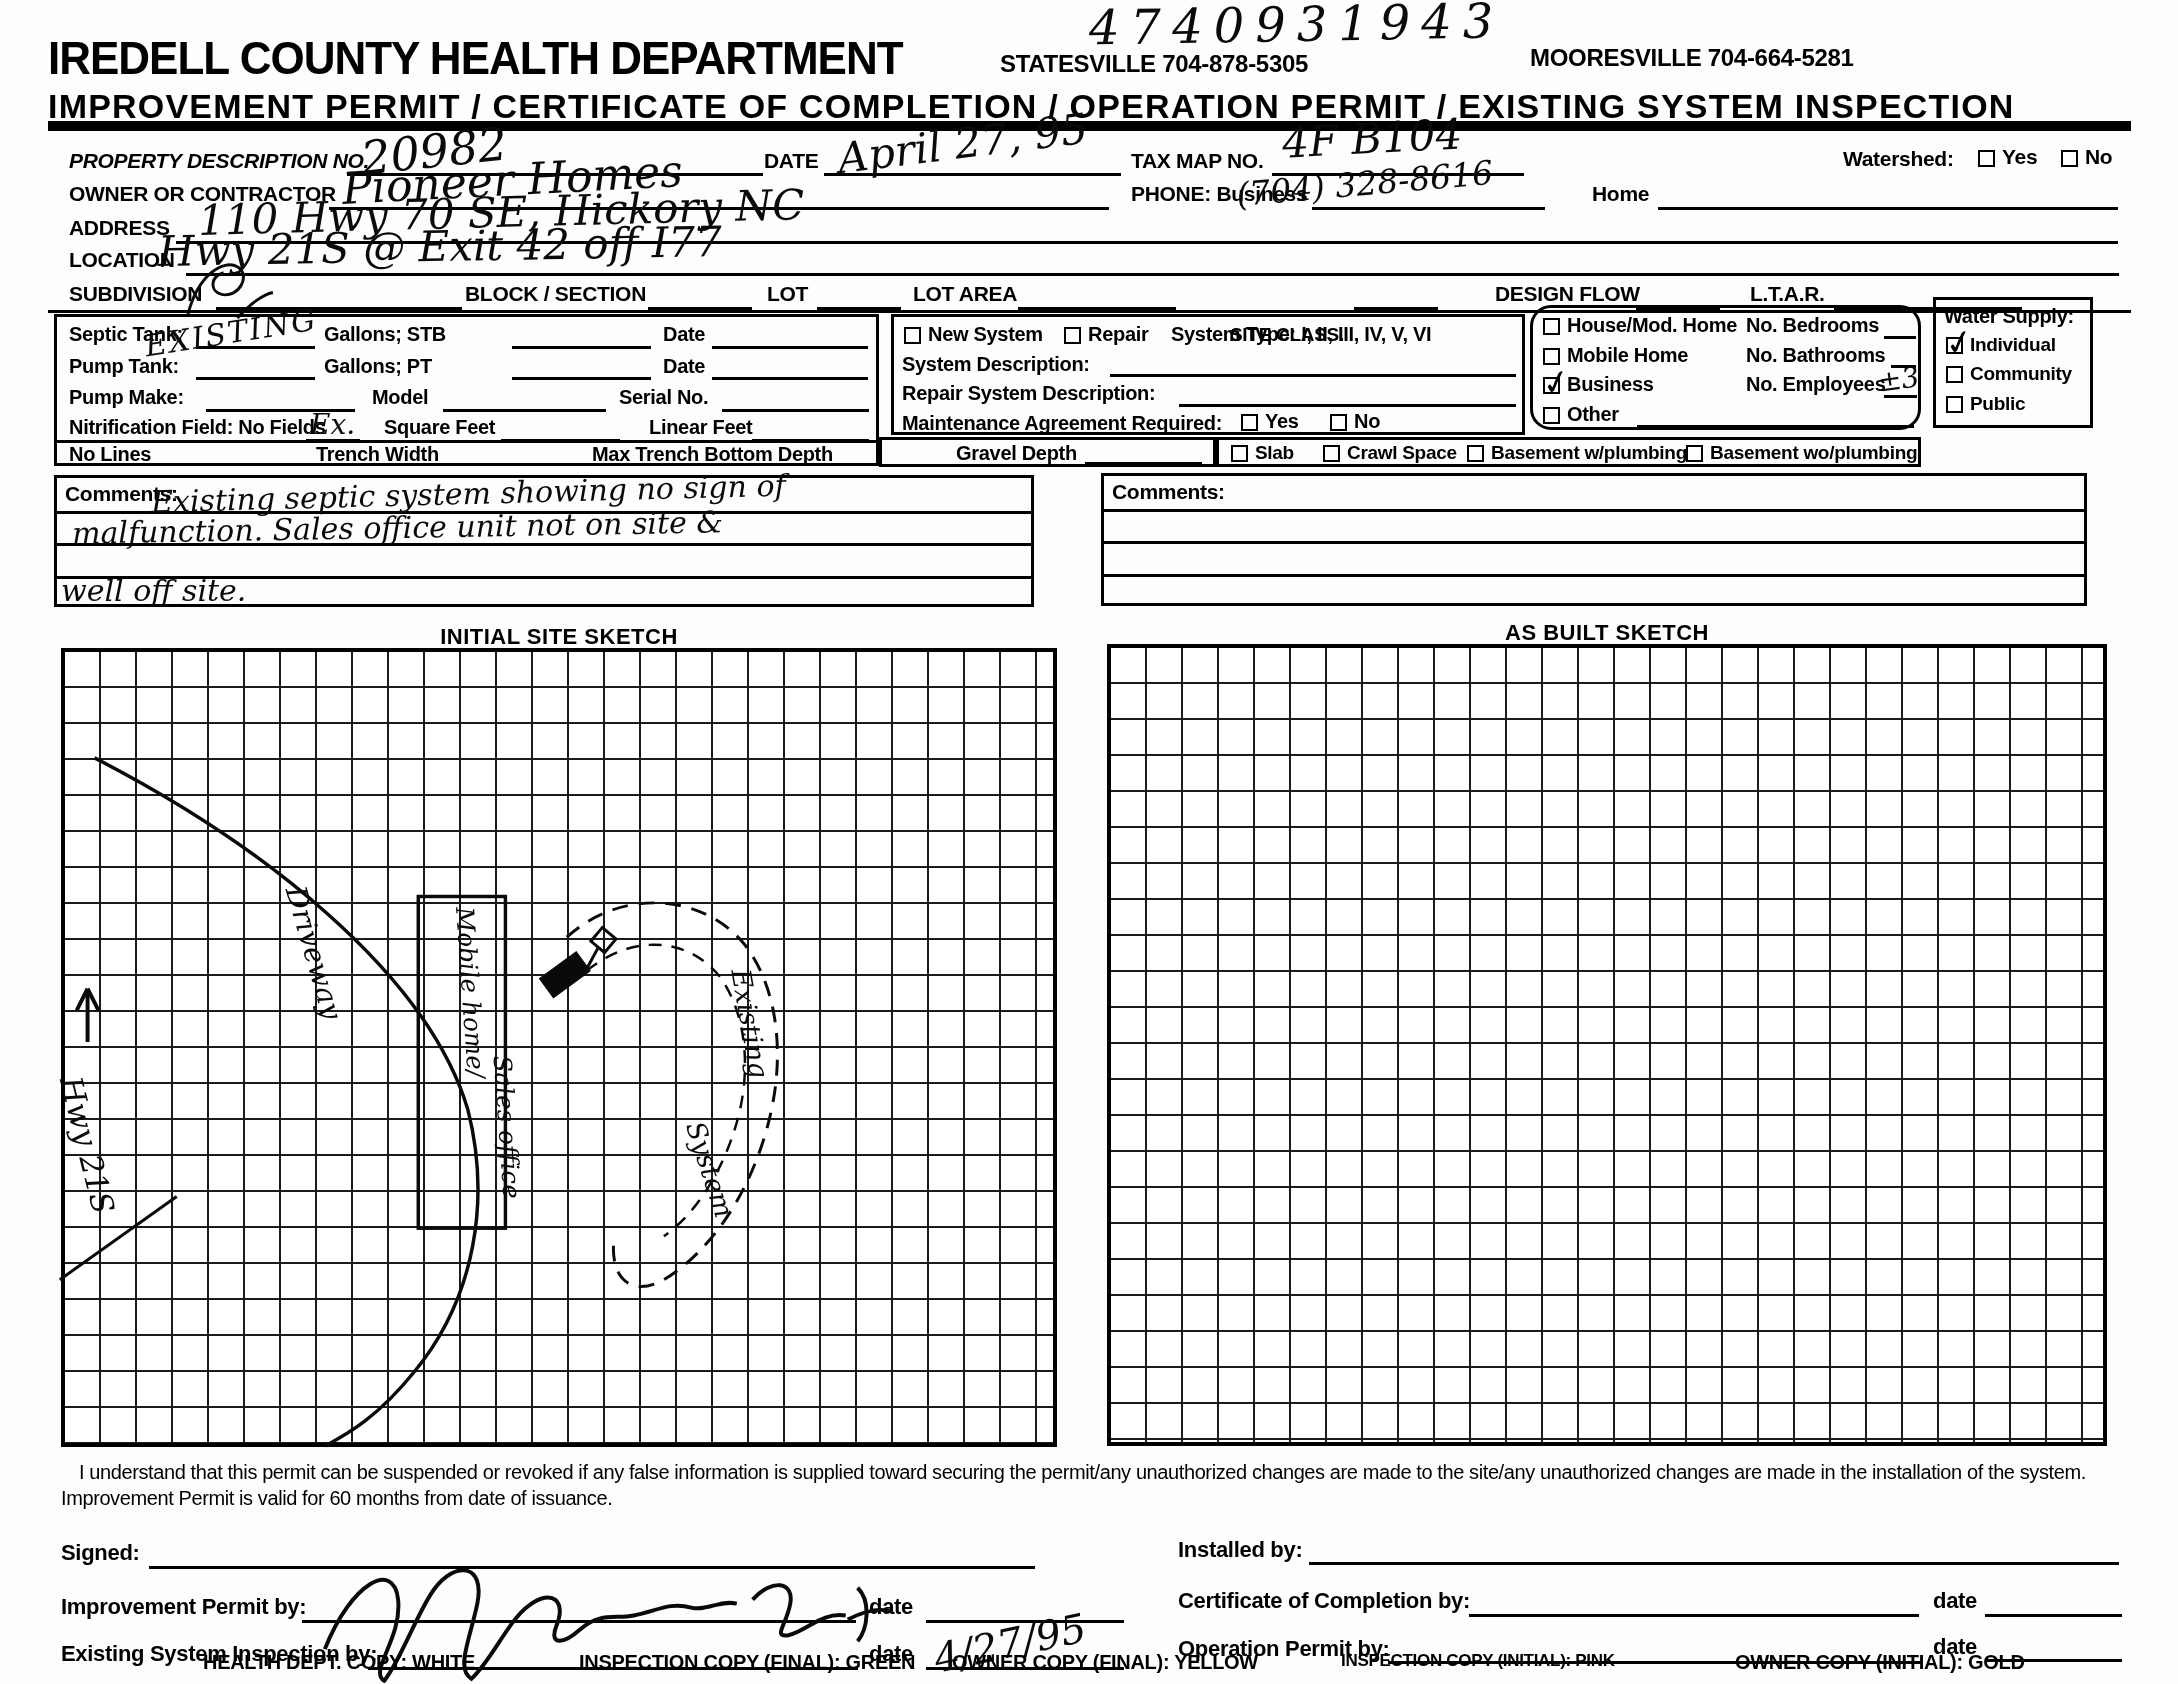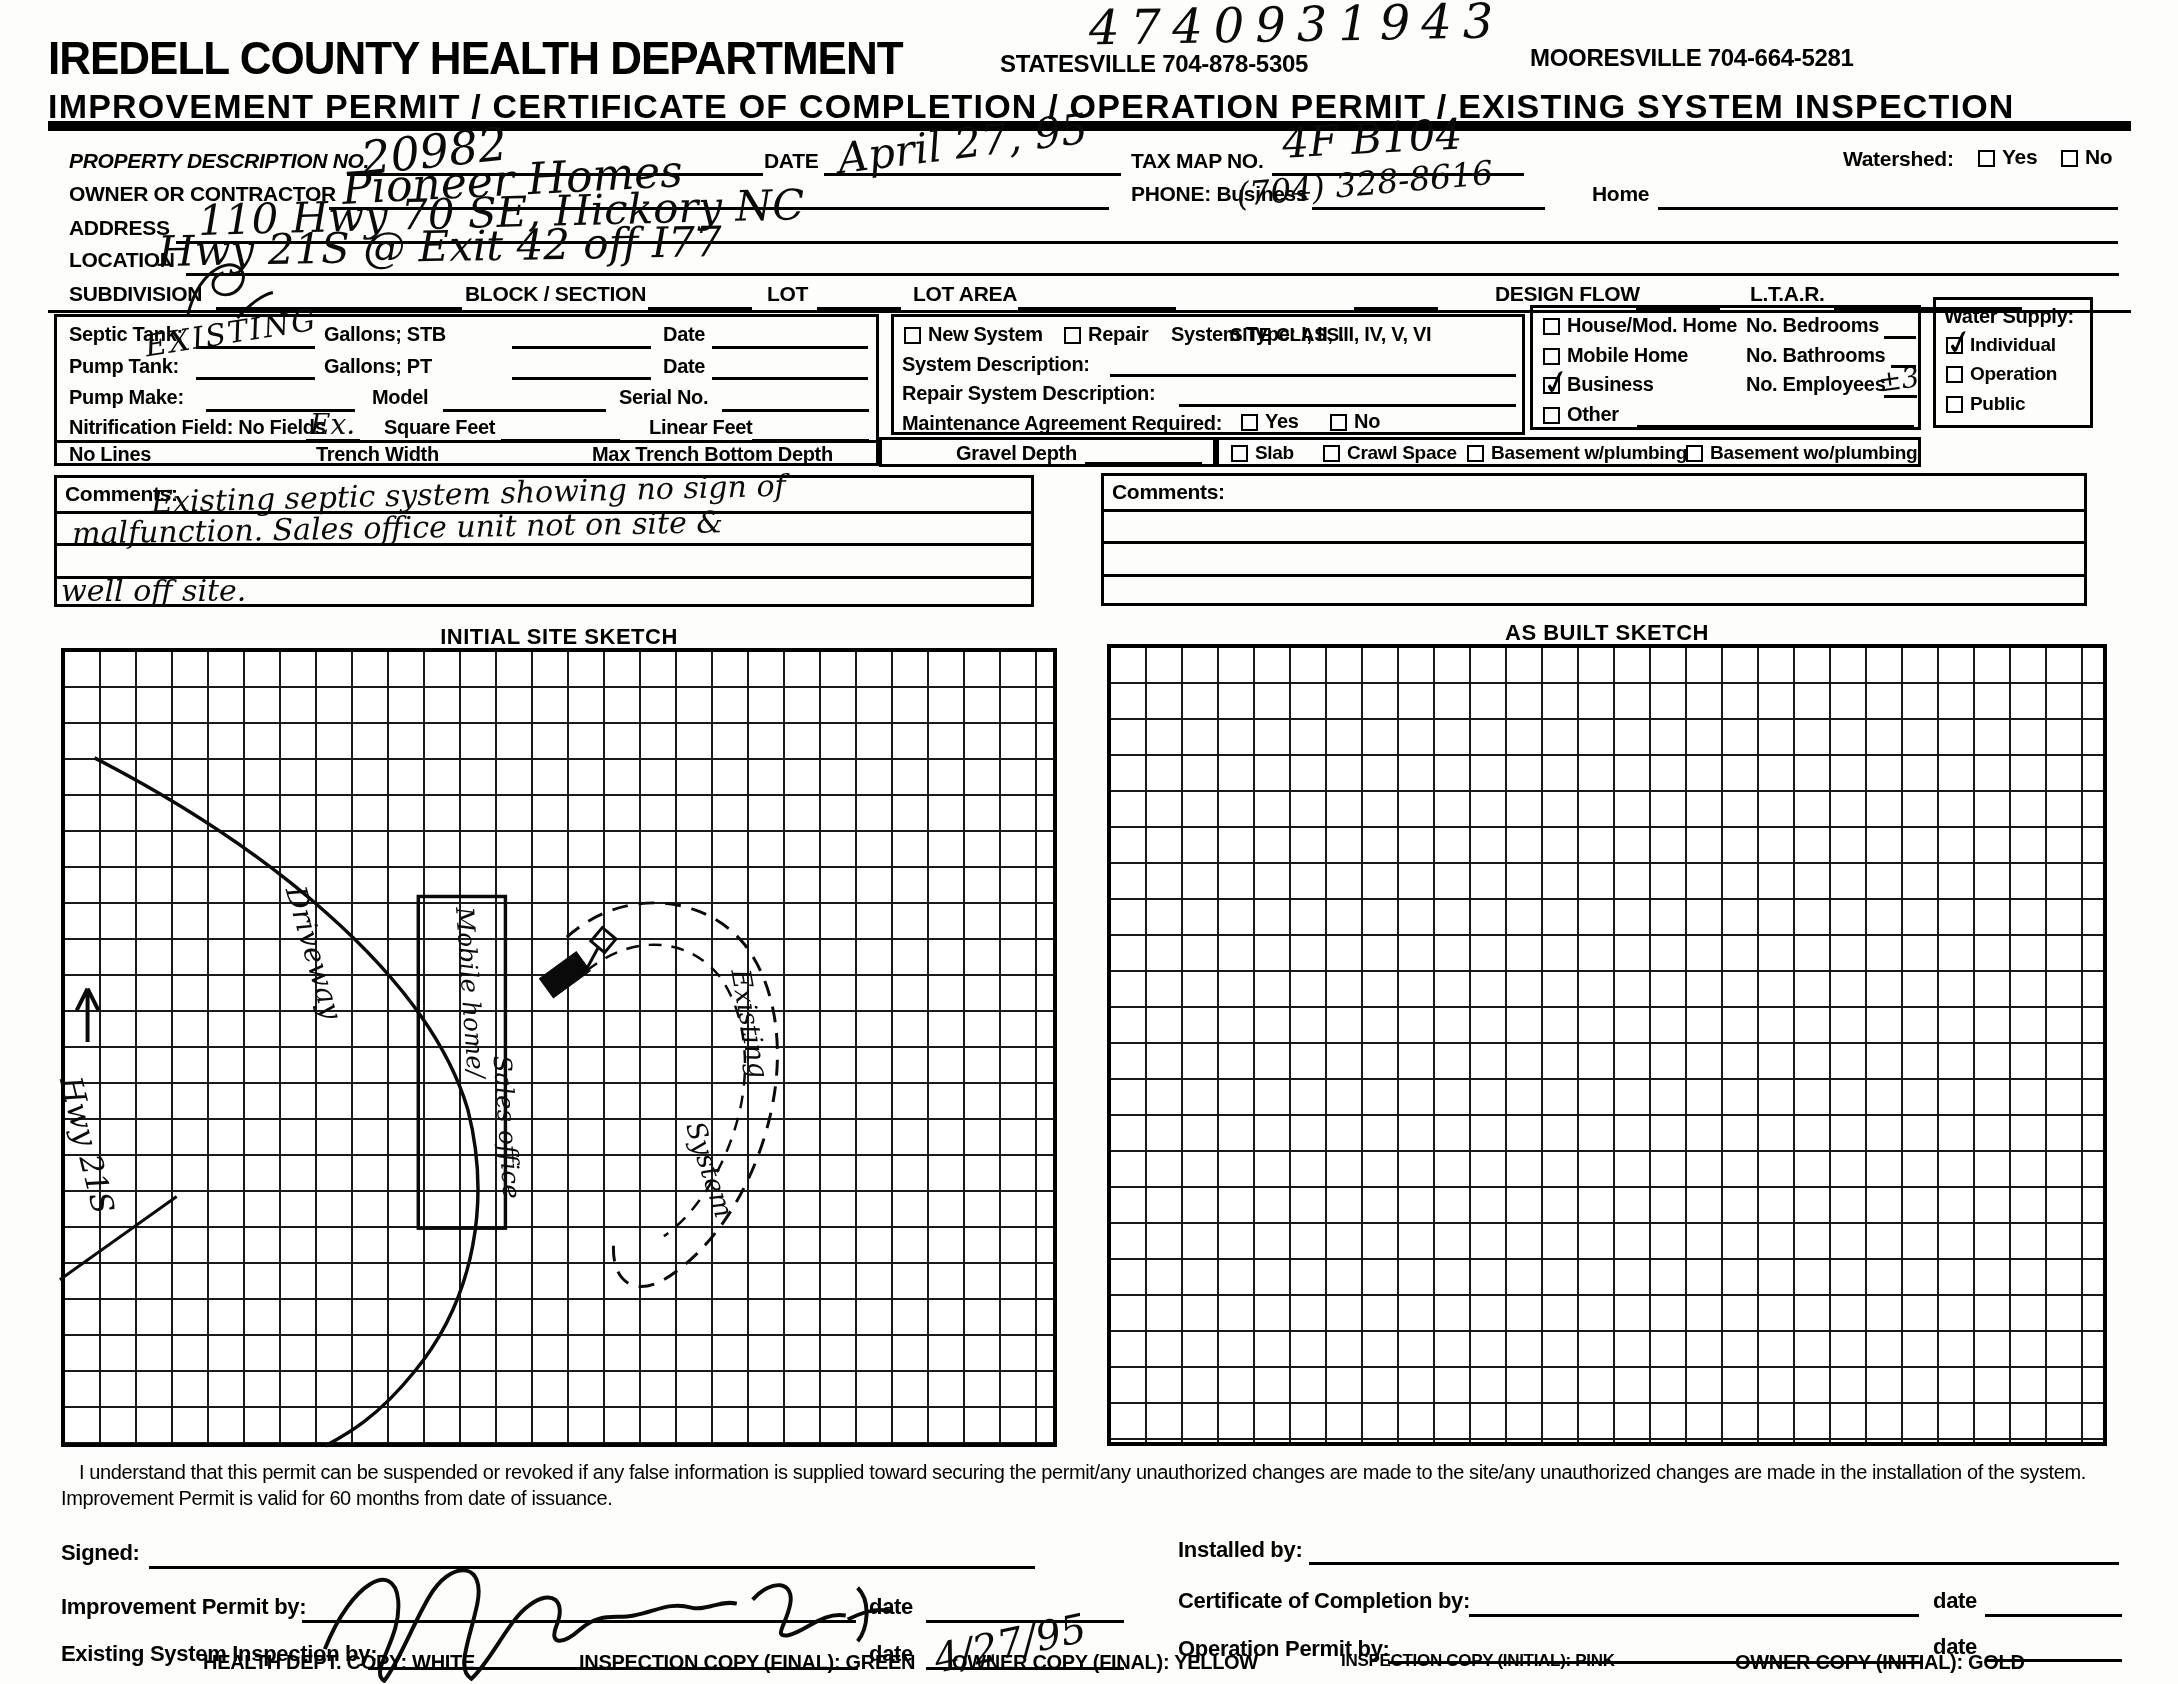--- a/index.html
+++ b/index.html
@@ -162,21 +162,21 @@
     <span class="cb"></span><span class="cbl">Crawl Space</span>
   </div>
   <div class="abs" style="left:248px;top:2px;">
     <span class="cb"></span><span class="cbl">Basement w/plumbing</span>
   </div>
   <div class="abs" style="left:467px;top:2px;">
     <span class="cb"></span><span class="cbl">Basement wo/plumbing</span>
   </div>
 </div>
 
-<div class="box" style="left:1530px;top:305px;width:391px;height:125px;font-size:20px;">
+<div class="box" style="left:1530px;top:305px;width:391px;height:125px;font-size:20px;border-radius:21px;">
   <div class="abs" style="left:10px;top:6px;">
     <span class="cb"></span><span class="cbl">House/Mod. Home</span>
   </div>
   <div class="abs lbl" style="left:213px;top:6px;text-align:right;">No. Bedrooms</div>
   <span class="line" style="left:351px;top:28px;width:32px;"></span>
   <div class="abs" style="left:10px;top:36px;">
     <span class="cb"></span><span class="cbl">Mobile Home</span>
   </div>
   <div class="abs lbl" style="left:213px;top:36px;">No. Bathrooms</div>
   <span class="line" style="left:358px;top:57px;width:25px;"></span>
@@ -191,21 +191,21 @@
   </div>
   <span class="line" style="left:104px;top:117px;width:277px;"></span>
 </div>
 
 <div class="box" style="left:1933px;top:297px;width:160px;height:131px;font-size:19px;">
   <div class="abs lbl" style="left:8px;top:5px;font-size:20px;">Water Supply:</div>
   <div class="abs" style="left:10px;top:34px;">
     <span class="cb checked"></span><span class="cbl">Individual</span>
   </div>
   <div class="abs" style="left:10px;top:63px;">
-    <span class="cb"></span><span class="cbl">Operation</span>
+    <span class="cb"></span><span class="cbl">Community</span>
   </div>
   <div class="abs" style="left:10px;top:93px;">
     <span class="cb"></span><span class="cbl">Public</span>
   </div>
 </div>
 
 <div class="box" style="left:54px;top:475px;width:980px;height:132px;">
   <div class="abs lbl" style="left:8px;top:4px;font-size:21px;">Comments:</div>
   <div class="commentrule" style="top:33px;"></div>
   <div class="commentrule" style="top:65px;"></div>

